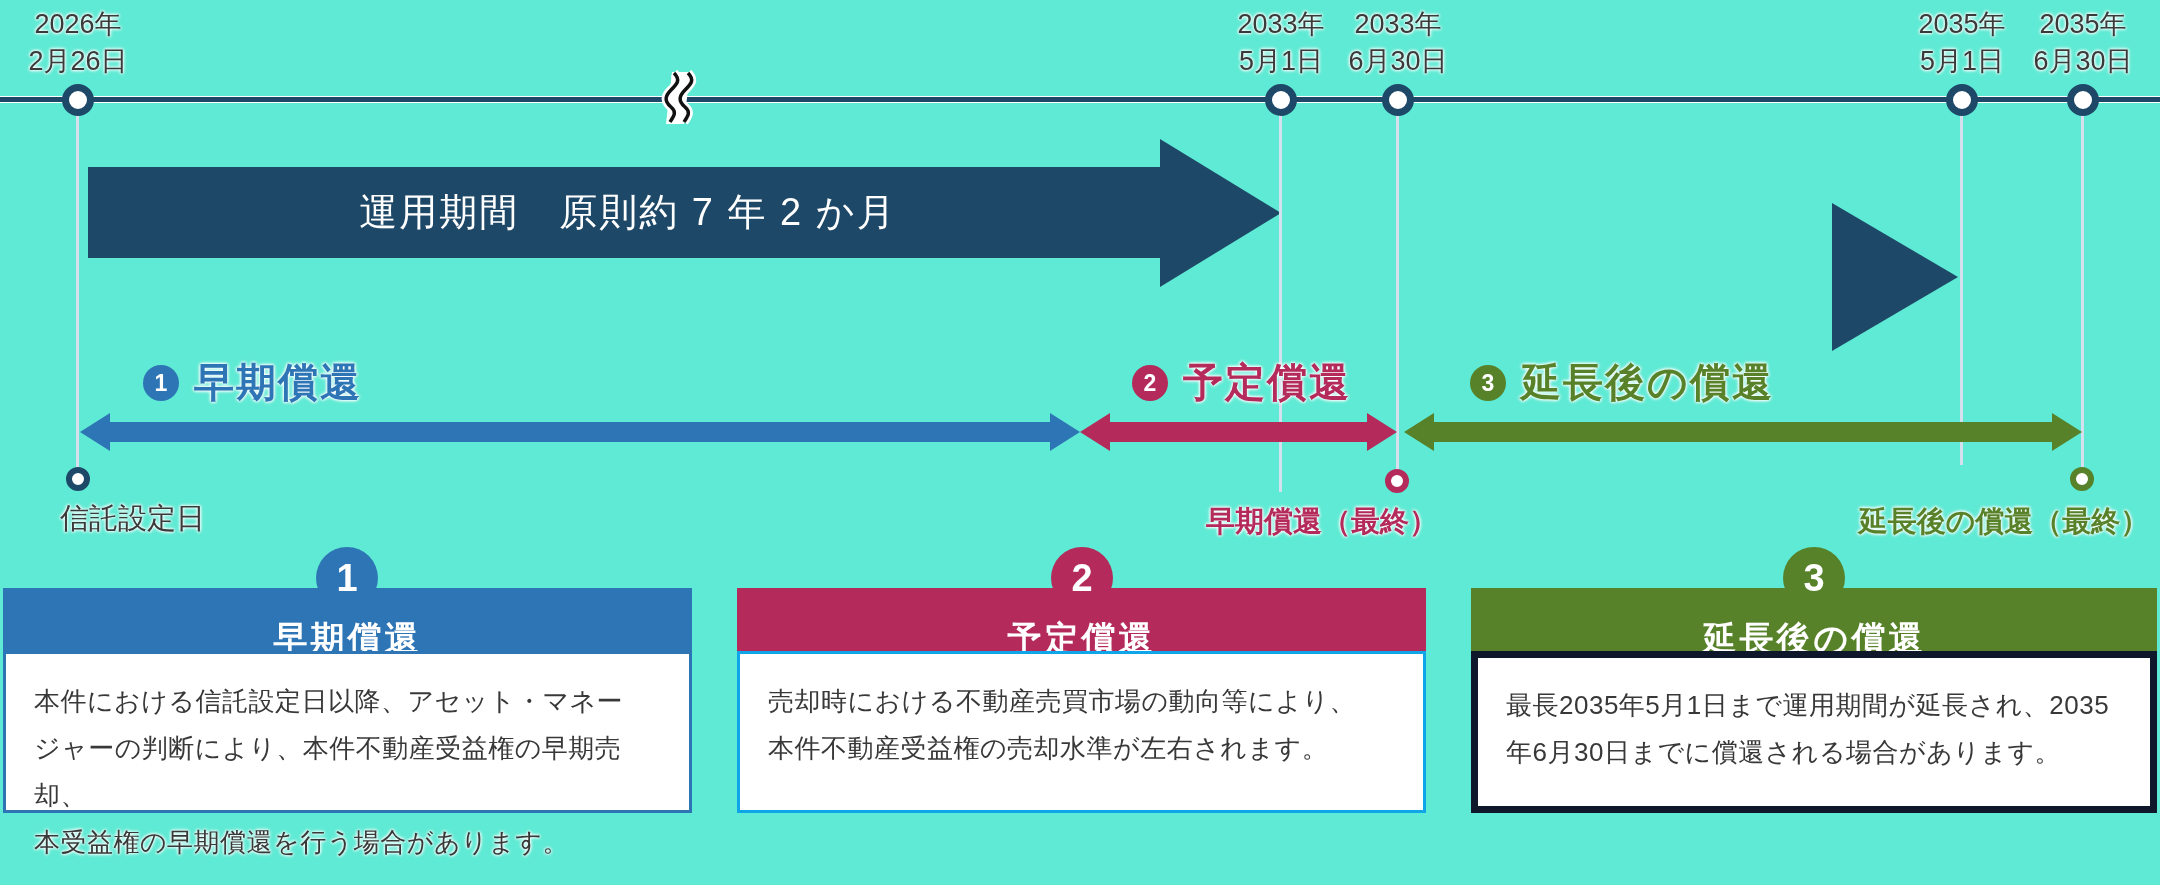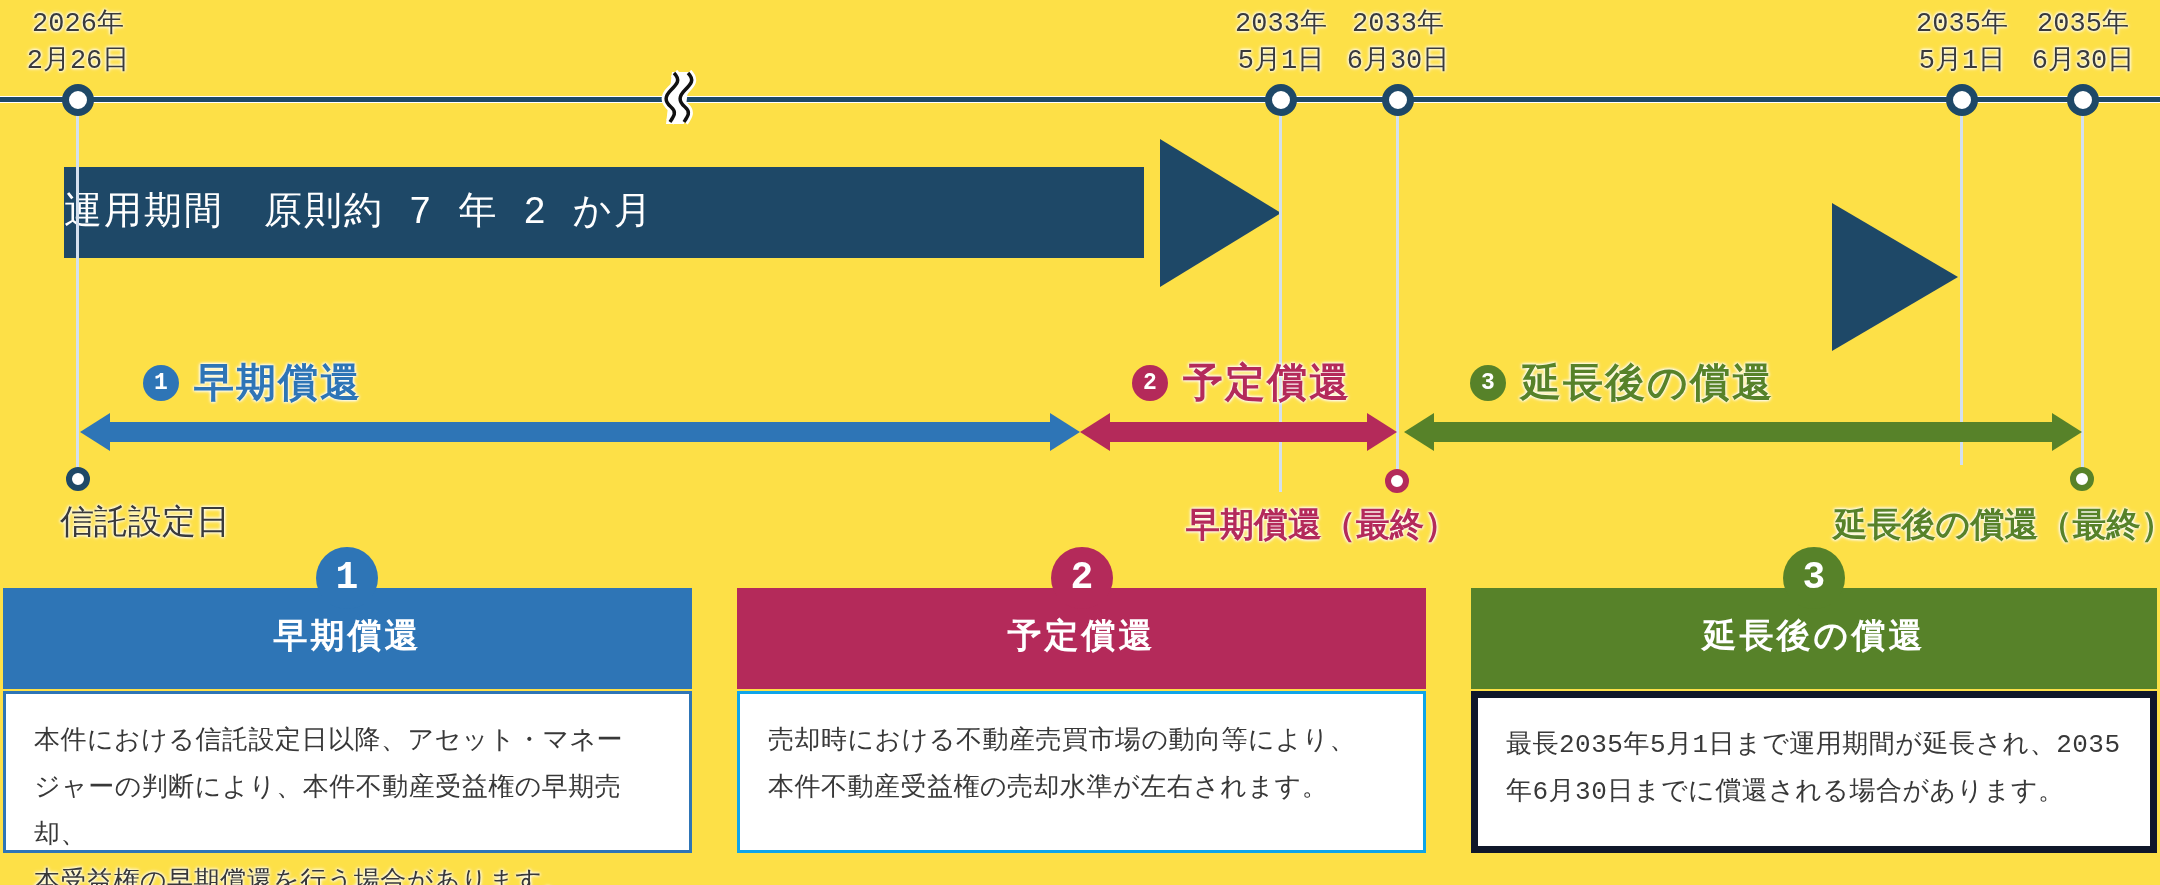--- a/index.html
+++ b/index.html
@@ -1,19 +1,19 @@
 <!DOCTYPE html>
 <html><head>
 <meta charset="utf-8">
 <style>
   * { margin:0; padding:0; box-sizing:border-box; }
   html,body { background:#fff; }
   .stage{
-    position:relative; width:2160px; height:885px; background:#fde047; overflow:hidden;
-    font-family:Liberation Mono, monospace;
+    position:relative; width:2160px; height:885px; background:#5eead4; overflow:hidden;
+    font-family:Liberation Sans, sans-serif;
   }
   .halo{ text-shadow:0 0 3px #fff,0 0 3px #fff,0 0 4px #fff; }
 
   
   .timeline-bar{ position:absolute; left:0; top:96px; width:2160px; height:7px;
     background:#1e4867; border-top:1px solid #fff; border-bottom:1px solid #fff; z-index:1; }
   .tl-node{ position:absolute; top:84px; width:32px; height:32px; border:7px solid #1e4867;
     border-radius:50%; background:#fff; z-index:5; }
   .n1{left:62px;} .n2{left:1265px;} .n3{left:1382px;} .n4{left:1946px;} .n5{left:2067px;}
 
@@ -24,23 +24,23 @@
   .break-svg{ position:absolute; left:656px; top:70px; z-index:5; }
 
   .dropline{ position:absolute; width:3px; background:#d4e0ee; z-index:3; }
   .dl1{left:76px; top:115px; height:353px;}
   .dl2{left:1279px; top:115px; height:377px;}
   .dl3{left:1396px; top:115px; height:355px;}
   .dl4{left:1960px; top:115px; height:350px;}
   .dl5{left:2081px; top:115px; height:353px;}
 
   
-  .arrow1-body{ position:absolute; left:64px; top:167px; width:1080px; height:91px;
+  .arrow1-body{ position:absolute; left:88px; top:167px; width:1080px; height:91px;
     background:#1e4867; z-index:2; color:#fff; font-size:38px; line-height:91px;
-    text-align:left; letter-spacing:2px; white-space:nowrap; }
+    text-align:center; letter-spacing:2px; white-space:nowrap; }
   .arrow1-head{ position:absolute; left:1160px; top:139px; width:121px; height:148px;
     background:#1e4867; clip-path:polygon(0 0,100% 50%,0 100%); z-index:2; }
   .arrow2-body{ position:absolute; left:1281px; top:232px; width:551px; height:91px;
     background:linear-gradient(90deg,#ffffff 0%,#a7b9cd 14%,#1e4867 33%,#1e4867 100%);
     z-index:2; color:#fff; font-size:38px; line-height:91px; text-align:center;
     text-indent:130px; letter-spacing:2px; white-space:nowrap; }
   .arrow2-head{ position:absolute; left:1832px; top:203px; width:126px; height:148px;
     background:#1e4867; clip-path:polygon(0 0,100% 50%,0 100%); z-index:2; }
 
   
@@ -62,37 +62,37 @@
   .dh-l{ left:0; clip-path:polygon(100% 0,0 50%,100% 100%); }
   .dh-r{ right:0; clip-path:polygon(0 0,100% 50%,0 100%); }
   .ds{ position:absolute; left:27px; right:27px; top:9px; height:20px; }
 
   
   .end-node{ position:absolute; width:24px; height:24px; border-radius:50%;
     background:#fff; z-index:5; }
   .e1{ left:66px; top:467px; border:6px solid #1e4867; }
   .e2{ left:1385px; top:469px; border:6px solid #b42a5a; }
   .e3{ left:2070px; top:467px; border:6px solid #578229; }
-  .milestone{ position:absolute; font-size:34px; white-space:nowrap; z-index:6; }
+  .milestone{ position:absolute; font-size:29px; white-space:nowrap; z-index:6; }
   .m1{ left:60px; top:499px; color:#3a3a3a; font-weight:500; }
   .m2{ left:1322px; top:502px; transform:translateX(-50%); color:#b42a5a; font-weight:600; }
   .m3{ left:2004px; top:502px; transform:translateX(-50%); color:#578229; font-weight:600; }
 
   
   .num-circle{ position:absolute; top:547px; width:62px; height:62px; border-radius:50%;
     color:#fff; font-size:38px; font-weight:bold; text-align:center; line-height:62px; z-index:7; }
   .nc1{ left:316px; background:#2e75b6; }
   .nc2{ left:1051px; background:#b42a5a; }
   .nc3{ left:1783px; background:#578229; }
   .box-header{ position:absolute; top:588px; height:101px; z-index:6; color:#fff;
     font-size:34px; font-weight:bold; letter-spacing:3px; text-align:center; line-height:101px; }
   .bh1{ left:3px; width:689px; background:#2e75b6; }
   .bh2{ left:737px; width:689px; background:#b42a5a; }
   .bh3{ left:1471px; width:686px; background:#578229; }
-  .box-body{ position:absolute; top:691px; height:162px; background:#fff; z-index:6;
+  .box-body{ position:absolute; top:651px; height:162px; background:#fff; z-index:6;
     font-size:26px; line-height:47px; font-weight:500; color:#383838; letter-spacing:0.5px;
     padding:24px 28px 0; white-space:pre-line; }
   .bb1{ left:3px; width:689px; border:3px solid #2e75b6; }
   .bb2{ left:737px; width:689px; border:3px solid #0ea5e9; }
   .bb3{ left:1471px; width:686px; border:7px solid #0f172a; }
 </style>
 </head>
 <body>
 
 <div class="stage">

